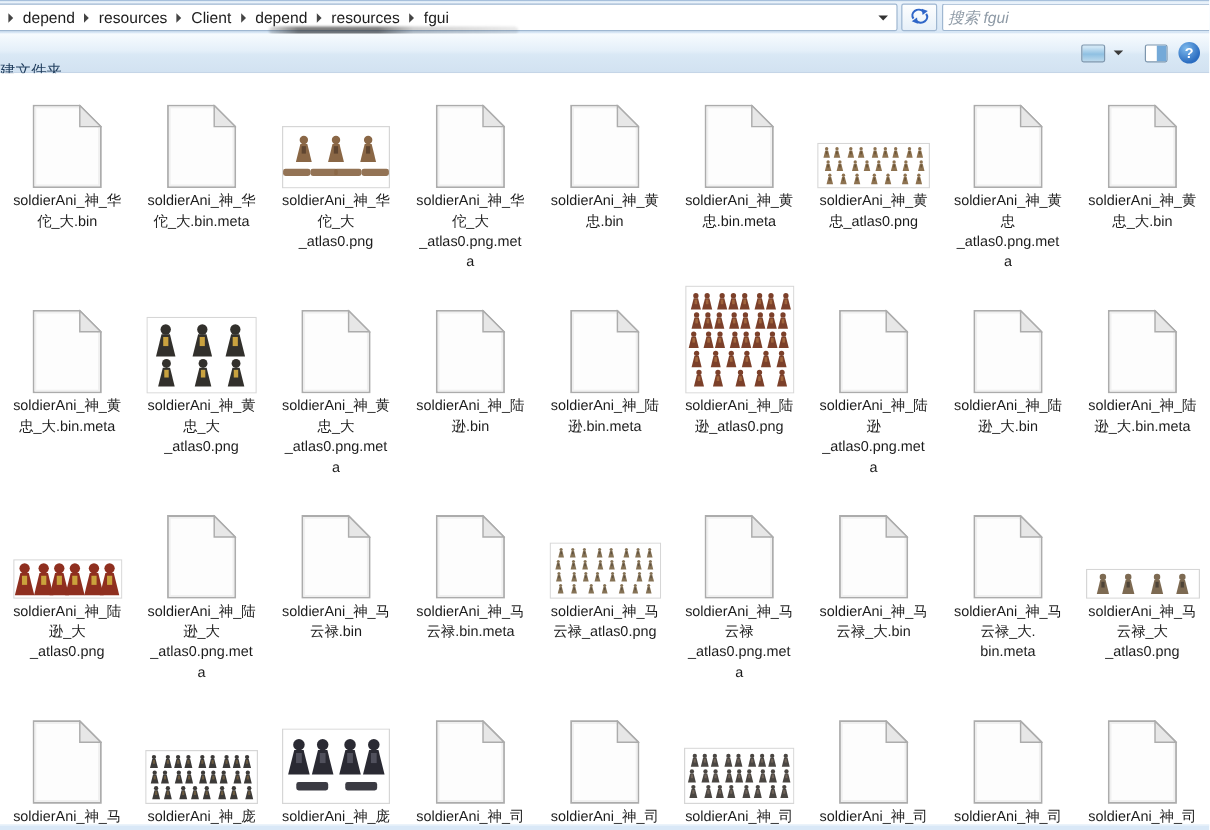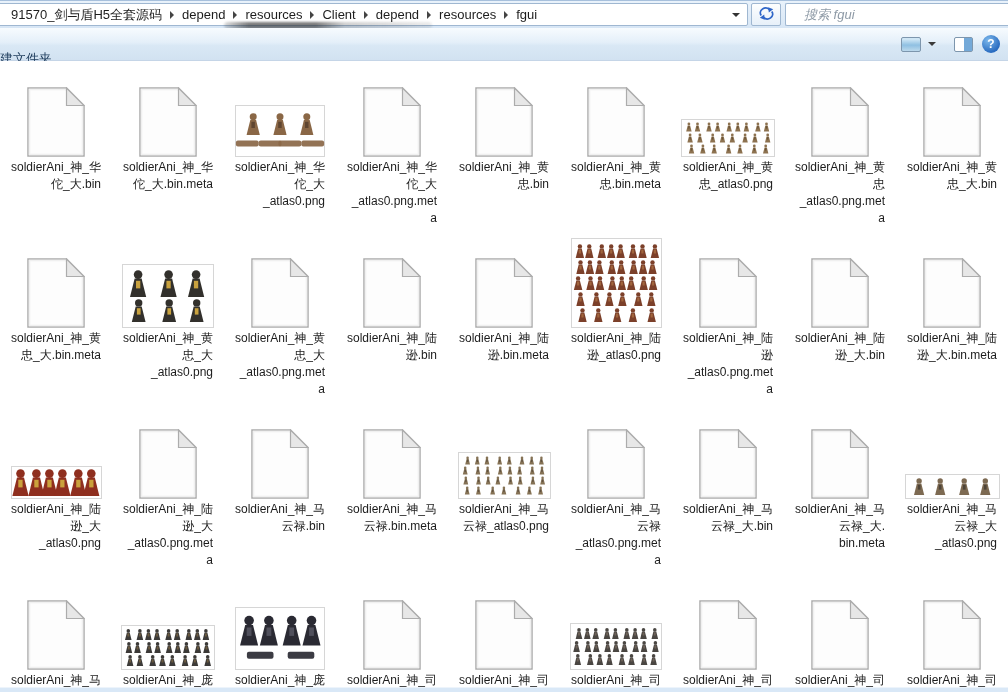--- a/index.html
+++ b/index.html
@@ -29,21 +29,21 @@
   }
   .refresh-btn{
     position:absolute;left:751px;top:2px;width:30px;height:23px;margin:0;padding:0;
     background:linear-gradient(#fdfefe,#e7f0f9);border:1px solid #9fb7d1;border-radius:2px;
     display:flex;align-items:center;justify-content:center;box-sizing:border-box;cursor:pointer;
   }
   .search-box{
     position:absolute;left:785px;top:2px;right:0;height:23px;
     background:#fff;border:1px solid #9fb7d1;border-right:none;border-radius:2px 0 0 2px;box-sizing:border-box;
   }
-  .search-ph{font-size:13px;font-style:italic;color:#8e9aa6;line-height:21px;padding-left:18px;display:block;}
+  .search-ph{font-size:13px;font-style:italic;color:#8e9aa6;line-height:21px;padding-left:4px;display:block;}
   .smudge{
     position:absolute;left:224px;top:21px;width:208px;height:7px;border-radius:4px;
     background:linear-gradient(90deg,rgba(70,70,70,.18),rgba(45,45,45,.62) 12%,rgba(45,45,45,.62) 44%,rgba(70,70,70,.25) 58%,rgba(90,90,90,.12));
     filter:blur(1.1px);pointer-events:none;
   }
 
   
   .toolbar{
     position:relative;height:33px;box-sizing:border-box;
     background:linear-gradient(#f7fbfe,#e4eff9 45%,#d9e8f5 55%,#d2e2f1);
@@ -65,33 +65,32 @@
     width:18px;height:18px;border-radius:50%;margin-left:9px;cursor:pointer;
     background:radial-gradient(circle at 35% 30%,#7db9ec,#2a6cc0 70%);
     color:#fff;font-size:12px;font-weight:bold;text-align:center;line-height:18px;
   }
 
   
   .content{position:absolute;top:61px;left:0;right:0;bottom:4px;background:#fff;overflow:hidden;}
   .grid{display:grid;grid-template-columns:repeat(9,112px);grid-auto-rows:171px;margin-top:1px;}
   .tile{display:flex;flex-direction:column;align-items:center;cursor:default;}
   .icon-area{height:95px;display:flex;align-items:flex-end;justify-content:center;}
-  .fname{margin-top:2px;font-size:12px;line-height:17px;color:#1c1c1c;text-align:right;white-space:pre-line;max-width:110px;}
+  .fname{margin-top:2px;font-size:12px;line-height:17px;color:#1c1c1c;text-align:center;white-space:pre-line;max-width:110px;}
 
   .bottom-strip{position:absolute;left:0;right:0;bottom:0;height:4px;background:#d9e8f7;border-top:1px solid #edf4fb;}
 </style>
 </head>
 <body>
 
 <div class="window">
 
   <div class="address-row">
     <div class="address-input">
       <div class="crumbs" id="crumbs">
-          <span class="crumb">91570_剑与盾H5全套源码</span>
           <span class="crumb-sep"></span>
           <span class="crumb">depend</span>
           <span class="crumb-sep"></span>
           <span class="crumb">resources</span>
           <span class="crumb-sep"></span>
           <span class="crumb">Client</span>
           <span class="crumb-sep"></span>
           <span class="crumb">depend</span>
           <span class="crumb-sep"></span>
           <span class="crumb">resources</span>

